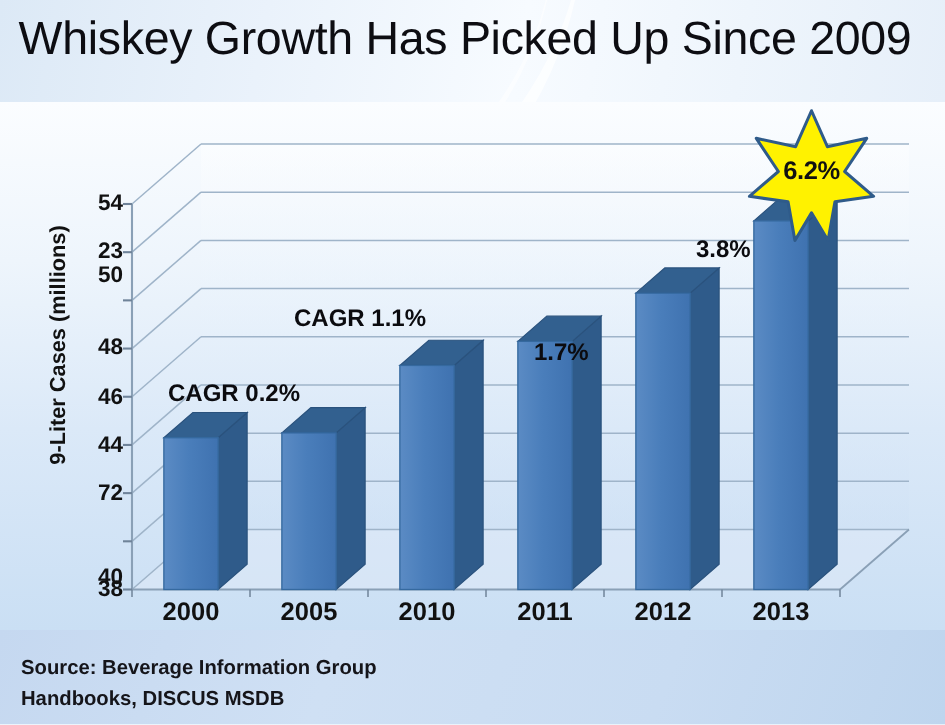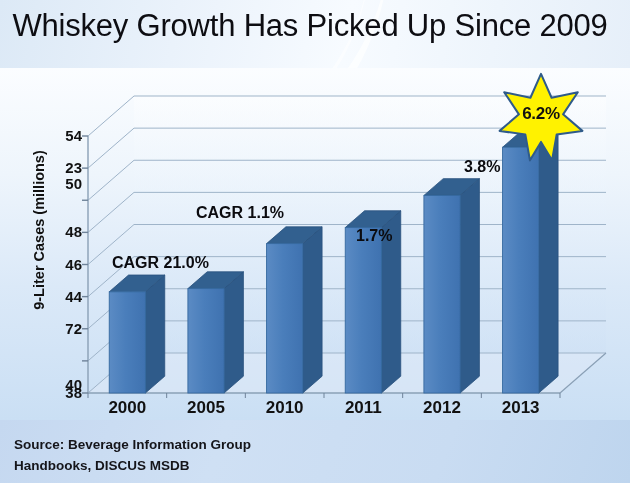--- a/index.html
+++ b/index.html
@@ -252,21 +252,21 @@
       </div>
     <div id="xtick-wrap">
         <div class="xtick" style="left: 90.3333px;">2000</div>
         <div class="xtick" style="left: 169px;">2005</div>
         <div class="xtick" style="left: 247.667px;">2010</div>
         <div class="xtick" style="left: 326.333px;">2011</div>
         <div class="xtick" style="left: 405px;">2012</div>
         <div class="xtick" style="left: 483.667px;">2013</div>
       </div>
     <div id="annot-wrap">
-        <div class="annot" style="left: 112px; top: 186px;">CAGR 21.0%</div>
+        <div class="annot" style="left: 112px; top: 186px;">CAGR 0.2%</div>
         <div class="annot" style="left: 196px; top: 136px;">CAGR 1.1%</div>
         <div class="annot" style="left: 356px; top: 125px; margin-top: 34px;">1.7%</div>
         <div class="annot" style="left: 440px; top: 90px; margin-left: 24px;">3.8%</div>
       </div>
 
     <svg id="starburst" viewBox="0 0 100 100">
       <polygon points="50,2 61.5,28 90,22 74,46 95,64 67,68 62,96 50,76 38,96 33,68 5,64 26,46 10,22 38.5,28" fill="#fff200" stroke="#2f5b8a" stroke-width="2.2" stroke-linejoin="round"></polygon>
     </svg>
     <div id="starburst-text">6.2%</div>
   </div>

